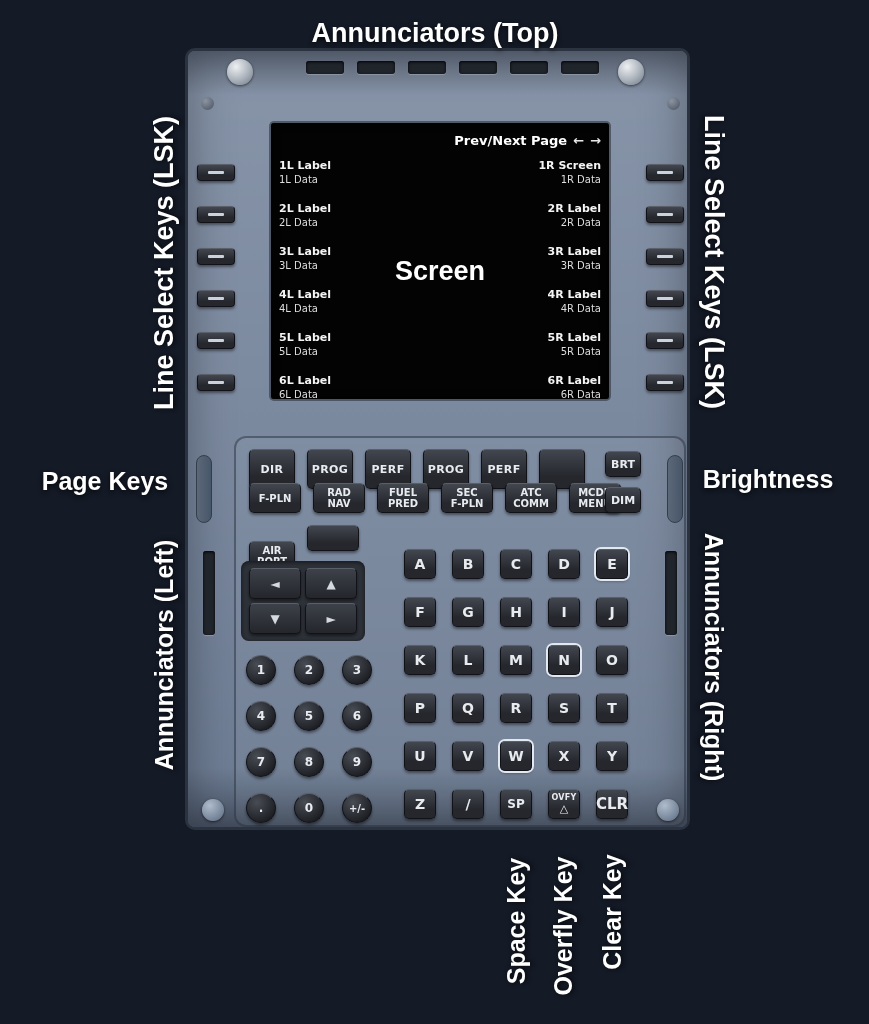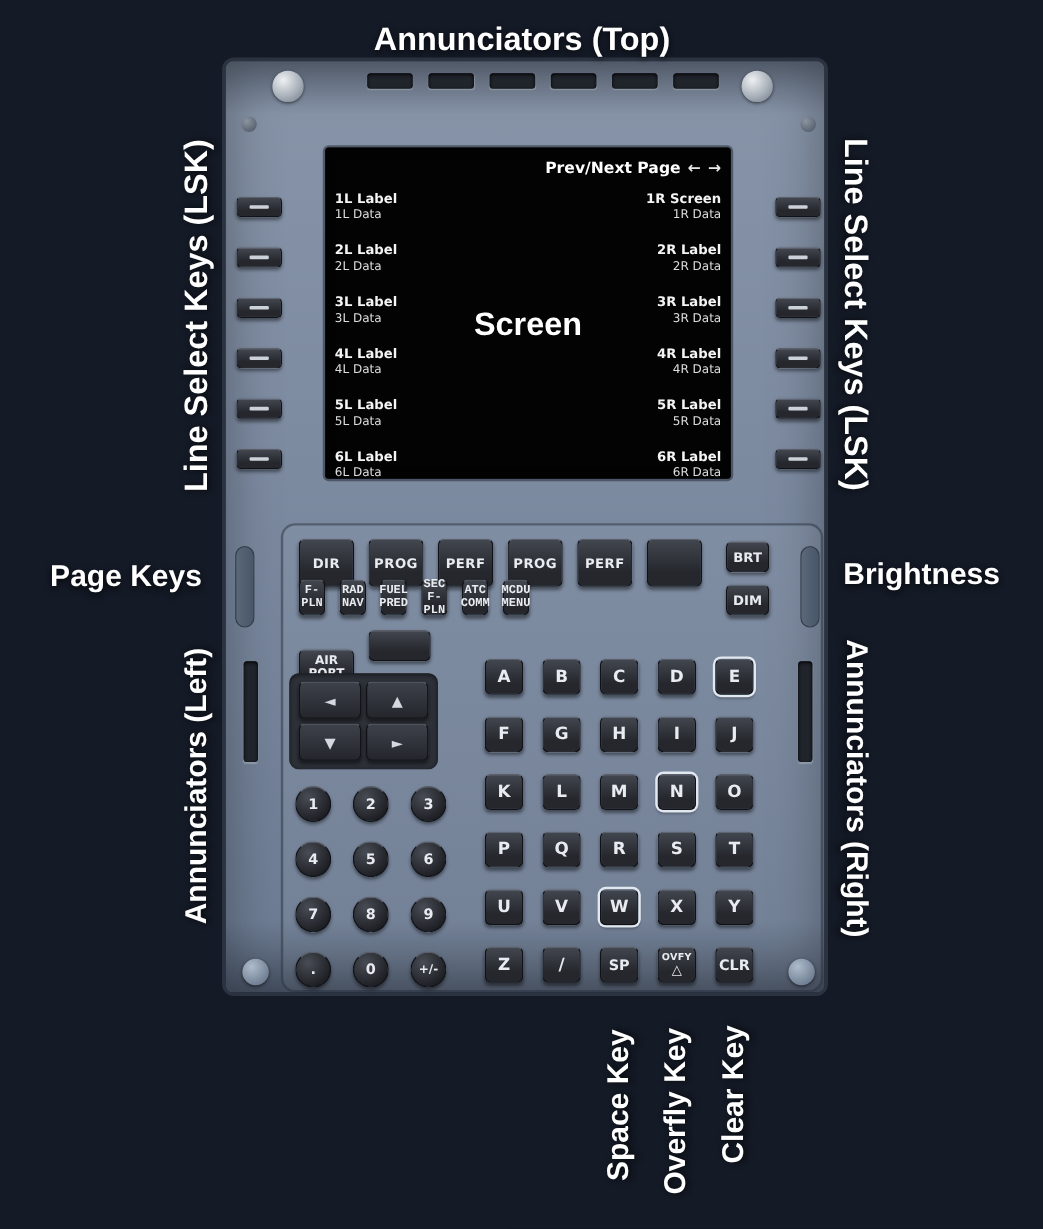--- a/index.html
+++ b/index.html
@@ -62,21 +62,21 @@
   
   .key { display:flex; align-items:center; justify-content:center;
          background:linear-gradient(180deg,#42464e,#25272d 70%);
          border:1px solid #101217; border-top-color:#5a5f68; border-radius:5px;
          color:#e8ebef; font-family:"DejaVu Sans", sans-serif; font-weight:bold;
          cursor:pointer; box-shadow:0 2px 3px rgba(0,0,0,.45); padding:0; }
   .key.two { flex-direction:column; line-height:1.1; }
   .abs { position:absolute; }
   .pk-row { position:absolute; display:flex; gap:12px; }
   .pk  { width:46px; height:40px; font-size:11px; letter-spacing:.4px; }
-  .pk2 { width:22px; height:30px; font-size:10px;font-family:Liberation Mono, monospace; }
+  .pk2 { width:52px; height:30px; font-size:10px; }
   .lsk { position:absolute; width:38px; height:17px; border-radius:4px; }
   .lsk .dash { width:16px; height:3px; background:#ccd2d9; border-radius:1px; }
   .sq  { width:32px; height:30px; font-size:14px; }
   .sq.hl { box-shadow:0 0 0 2px #e2e8ef, 0 2px 3px rgba(0,0,0,.45); }
   .rnd { width:30px; height:30px; border-radius:50%; font-size:12px;
          background:radial-gradient(circle at 35% 30%, #484c54, #1d1f24 75%); }
   .grid-letters { position:absolute; left:216px; top:498px; display:grid;
                   grid-template-columns:repeat(5,32px); column-gap:16px; grid-auto-rows:30px; row-gap:18px; }
   .bottom-row { position:absolute; left:216px; top:738px; display:flex; gap:16px; }
   .numpad { position:absolute; left:58px; top:604px; display:grid;
@@ -309,21 +309,21 @@
     </div>
 
     <div class="bottom-row">
       <button class="key sq">Z</button>
       <button class="key sq">/</button>
       <button class="key sq" style="font-size:12px">SP</button>
       <button class="key sq two">
         <span class="ovfy-label">OVFY</span>
         <span class="ovfy-sym">△</span>
       </button>
-      <button class="key sq" style="font-size:12px">CLR</button>
+      <button class="key sq" style="font-size:15px">CLR</button>
     </div>
 
     <div class="numpad">
       <button class="key rnd">1</button>
       <button class="key rnd">2</button>
       <button class="key rnd">3</button>
       <button class="key rnd">4</button>
       <button class="key rnd">5</button>
       <button class="key rnd">6</button>
       <button class="key rnd">7</button>

